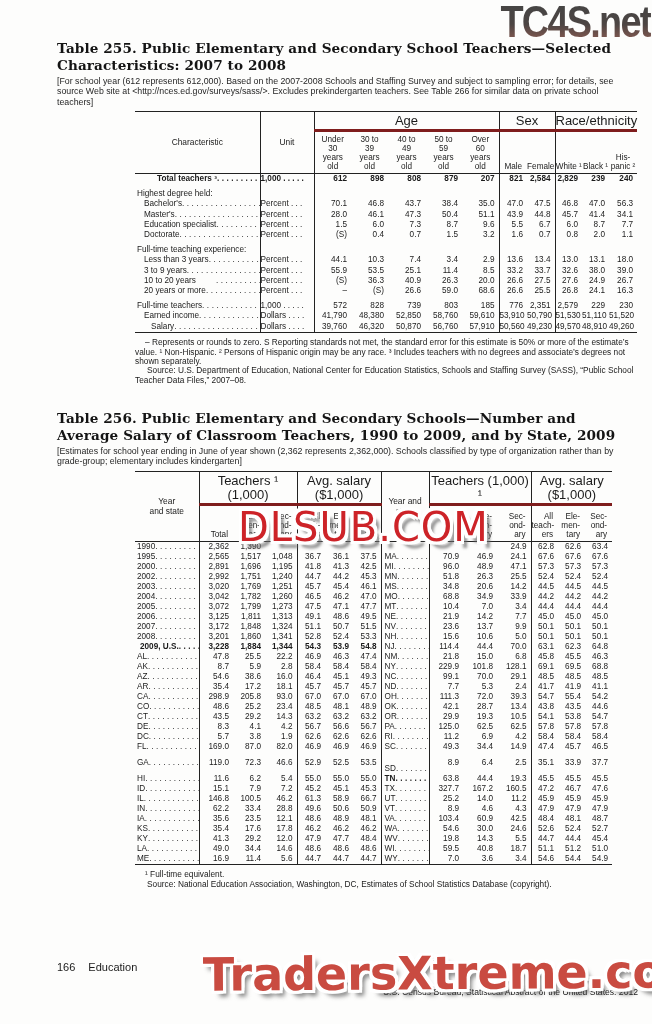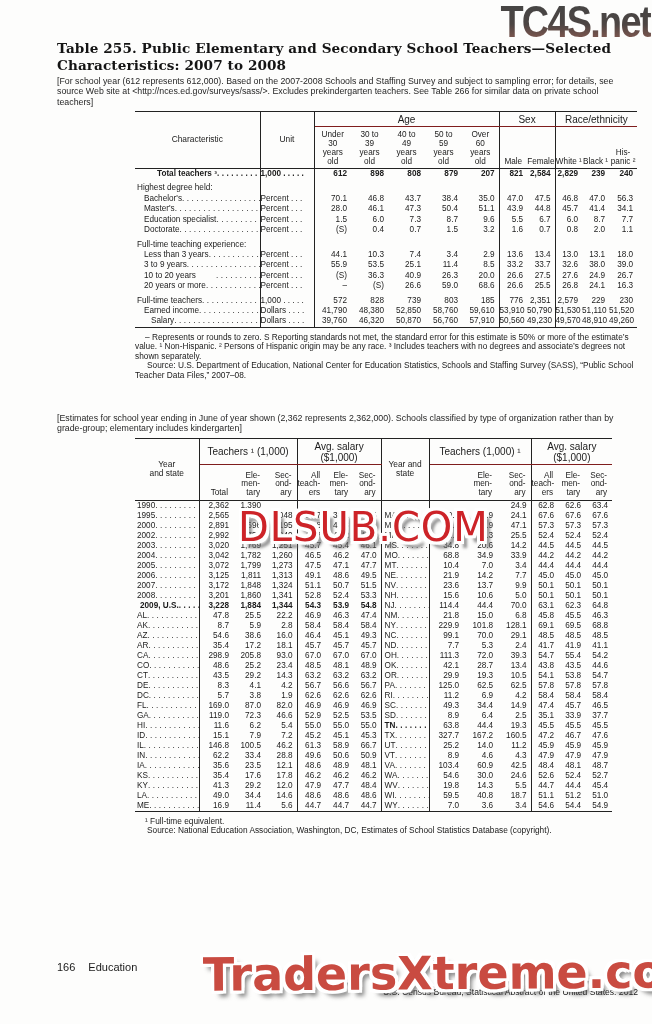--- a/index.html
+++ b/index.html
@@ -13,22 +13,22 @@
        color:#141414;letter-spacing:0.1px;width:570px;}
   .note{margin-top:3px;font-size:8.8px;line-height:1.17;color:#262626;width:576px;}
   
   table.t{border-collapse:collapse;table-layout:fixed;margin-top:4px;margin-left:78px;
           border-top:1px solid #222;border-bottom:1px solid #222;}
   #t255{width:502px;}
   #t256{width:477px;}
   .t th{font-weight:normal;padding:0;}
   .t td{padding:0;}
   .t thead th{vertical-align:bottom;font-size:8.2px;line-height:1.1;}
-  .t thead tr.spanner th.grp{text-align:center;border-bottom:1px solid #7f1d1d;padding:2px 0 1px;
-                             vertical-align:middle;font-size:10px;}
+  .t thead tr.spanner th.grp{text-align:center;border-bottom:3px solid #7f1d1d;padding:2px 0 1px;
+                             vertical-align:middle;font-size:13px;}
   .t thead th.mid{vertical-align:middle;text-align:center;white-space:pre-line;font-size:8.4px;}
   .t thead tr.cols th{border-bottom:1px solid #222;white-space:pre-line;padding:3px 0 2px;}
   .t thead th.mid{border-bottom:1px solid #222;}
   #t255 thead tr.cols th{text-align:center;}
   #t256 thead tr.cols th{text-align:right;padding-right:5px;line-height:1.06;padding-top:7px;}
   .vr{border-right:1px solid #222;}
   
   #t255 tbody td{font-size:8.2px;line-height:10.4px;}
   #t256 tbody td{font-size:8.2px;line-height:10.0px;}
   td.num{text-align:right;padding-right:4px;white-space:nowrap;}
@@ -394,20 +394,21 @@
             <td class="num">49,260</td>
           </tr>
         </tbody>
     </table>
 
     <p class="fn">– Represents or rounds to zero. S Reporting standards not met, the standard error for this estimate is 50% or more of the estimate’s value. ¹ Non-Hispanic. ² Persons of Hispanic origin may be any race. ³ Includes teachers with no degrees and associate’s degrees not shown separately.</p>
     <p class="src">Source: U.S. Department of Education, National Center for Education Statistics, Schools and Staffing Survey (SASS), “Public School Teacher Data Files,” 2007–08.</p>
   </div>
 
   <div class="sect" id="s256">
+    <div class="ttl">Table 256. Public Elementary and Secondary Schools—Number and Average Salary of Classroom Teachers, 1990 to 2009, and by State, 2009</div>
     <div class="note">[Estimates for school year ending in June of year shown (2,362 represents 2,362,000). Schools classified by type of organization rather than by grade-group; elementary includes kindergarten]</div>
 
     <table class="t" id="t256">
       <colgroup>
         <col style="width:64px">
           <col style="width:34px">
           <col style="width:32px">
           <col style="width:32px">
         <col style="width:28px">
           <col style="width:28px">
@@ -1019,21 +1020,21 @@
                 <span class="dots"></span>
               </div>
             </td>
             <td class="num">119.0</td>
             <td class="num">72.3</td>
             <td class="num vr">46.6</td>
             <td class="num">52.9</td>
             <td class="num">52.5</td>
             <td class="num vr">53.5</td>
             <td class="lblcell vr">
-              <div class="lwrap" style="padding-left: 3px;">
+              <div class="lwrap" style="padding-left: 3px; margin-top: 12px;">
                 <span class="t">SD</span>
                 <span class="dots"></span>
               </div>
             </td>
             <td class="num">8.9</td>
             <td class="num">6.4</td>
             <td class="num vr">2.5</td>
             <td class="num">35.1</td>
             <td class="num">33.9</td>
             <td class="num">37.7</td>

